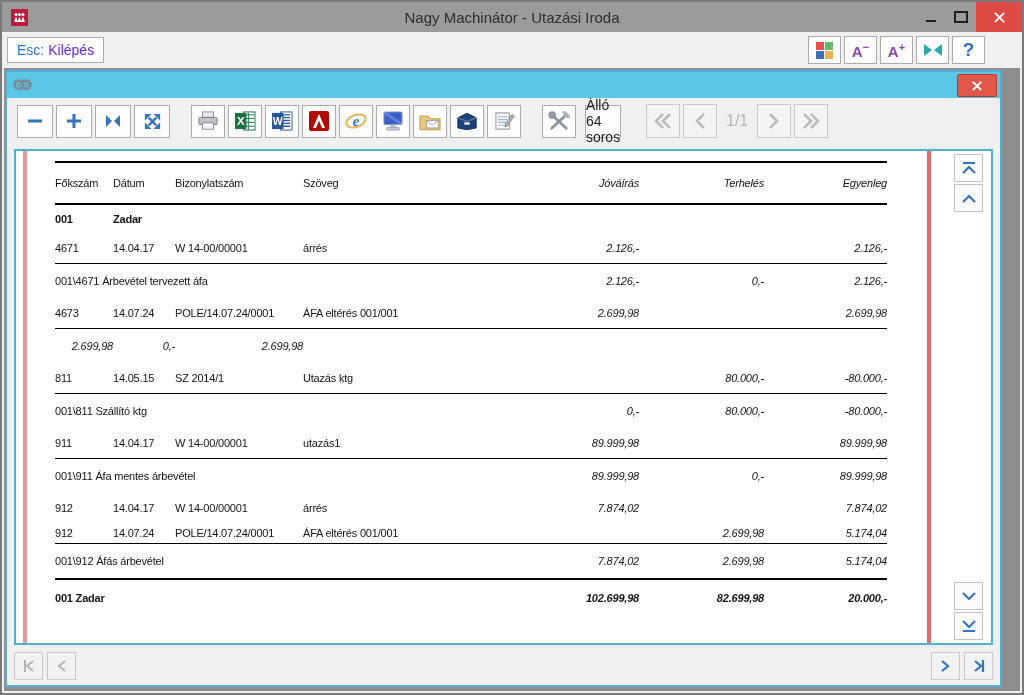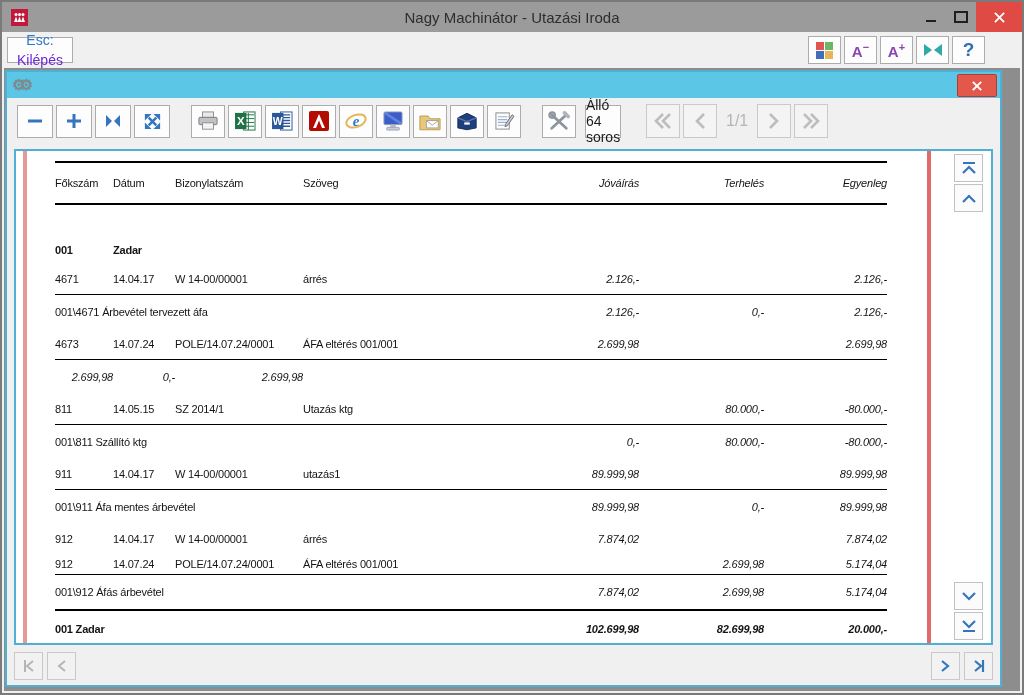--- a/index.html
+++ b/index.html
@@ -14,21 +14,21 @@
   .title-text{position:absolute;left:0;right:0;text-align:center;font-size:15px;color:#2e2e2e;}
   .win-controls{margin-left:auto;display:flex;align-items:center;height:100%;}
   .win-btn{width:30px;height:22px;display:flex;align-items:center;justify-content:center;color:#1f1f1f;}
   .win-btn.close{width:46px;height:30px;background:#e04a45;color:#fff;font-size:14px;font-weight:bold;}
   .glyph-min{width:10px;height:2px;background:#1f1f1f;margin-top:8px;}
   .glyph-max{width:10px;height:8px;border:2px solid #1f1f1f;}
 
   
   .main-toolbar{height:36px;display:flex;align-items:center;padding:0 5px;background:#f0f0f0;}
   .btn{border:1px solid #acacac;background:#fdfdfd;display:inline-flex;align-items:center;justify-content:center;box-sizing:border-box;}
-  .exit-btn{height:26px;padding:0 9px;font-size:14px;gap:4px;flex-direction:column;}
+  .exit-btn{height:26px;padding:0 9px;font-size:14px;gap:4px;}
   .exit-key{color:#2e75c8;}
   .exit-label{color:#6d28d9;}
   .tb-right{margin-left:auto;display:flex;gap:3px;margin-right:32px;}
   .tb-right .btn{width:33px;height:28px;}
   .grid-icon{display:grid;grid-template-columns:8px 8px;grid-template-rows:8px 8px;gap:1px;}
   .grid-icon i{display:block;}
   .fontbtn{color:#8e44ad;font-size:15px;font-weight:bold;line-height:1;}
   .fontbtn sup{font-size:11px;}
   .helpbtn{color:#2f6db8;font-size:19px;font-weight:bold;}
 
@@ -55,21 +55,21 @@
   
   .content{position:absolute;left:7px;right:7px;top:77px;bottom:40px;background:#fff;border:2px solid #4fb0d4;box-sizing:border-box;}
   .page{position:absolute;left:7px;top:0;bottom:0;width:908px;background:#fff;
         border-left:4px solid #e59a9a;border-right:4px solid #e06a6a;box-sizing:border-box;}
   .report{padding:10px 40px 0 28px;color:#141414;font-size:11px;letter-spacing:-0.2px;}
   .rrow{display:grid;grid-template-columns:58px 62px 128px 1fr 120px 125px 123px;align-items:center;}
   .rrow .amt{text-align:right;font-style:italic;}
   .r-rule{border-top:1px solid #000;height:0;}
   .r-rule.bold{border-top:2px solid #000;}
   .r-cols{height:40px;}
-  .r-group{height:28px;margin-top:31px;font-weight:bold;}
+  .r-group{height:28px;font-weight:bold;}
   .r-detail{height:30px;}
   .r-detail.tight{height:20px;}
   .r-subtotal{height:34px;}
   .r-subtotal .lbl{grid-column:1/5;}
   .r-total{height:36px;font-weight:bold;}
   .r-total .lbl{grid-column:1/5;}
 
   
   .scr{position:absolute;width:27px;height:26px;border:1px solid #c2c2c2;background:#fbfbfb;
        display:flex;align-items:center;justify-content:center;}

